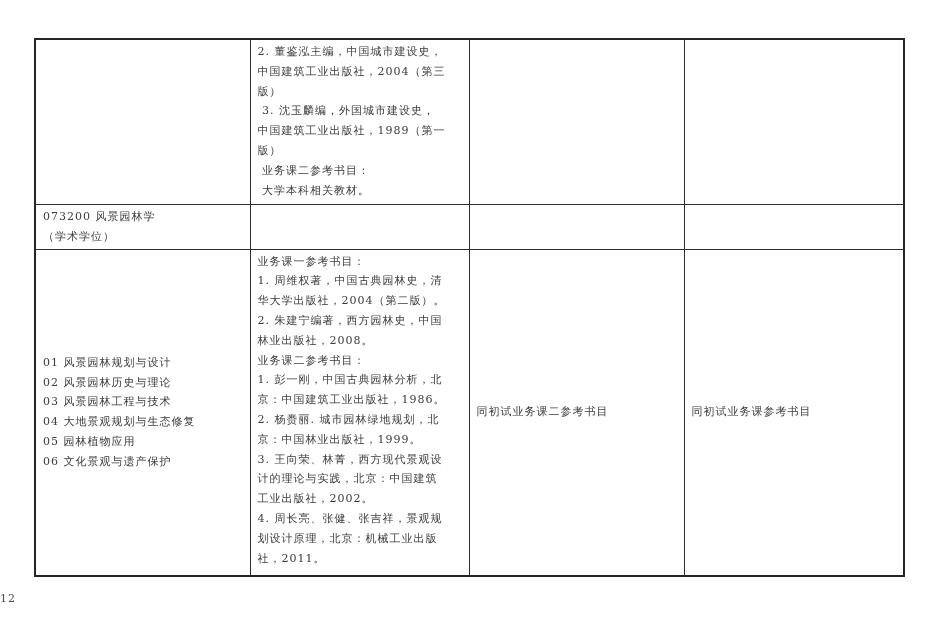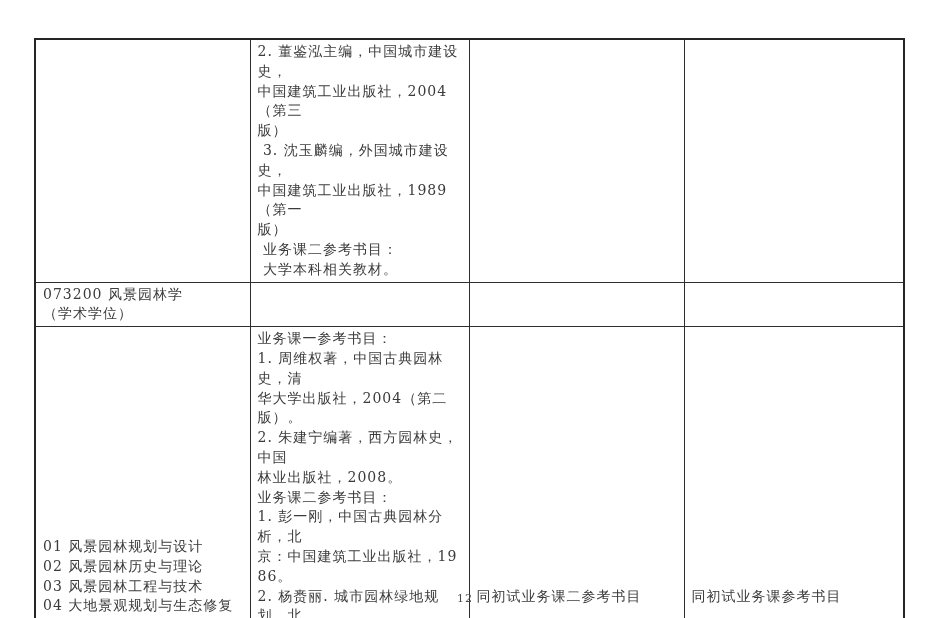--- a/index.html
+++ b/index.html
@@ -19,39 +19,39 @@
     position: absolute;
     left: 34px;
     top: 38px;
     width: 869px;
     border-collapse: collapse;
     table-layout: fixed;
     border: 2px solid #252525;
   }
   .doc-table td {
     border: 1px solid #2e2e2e;
-    font-size: 14px;
+    font-size: 11px;
     line-height: 19.8px;
     letter-spacing: 1px;
     white-space: pre-wrap;
     overflow: hidden;
     padding: 2px 7px;
     word-break: break-all;
   }
   .v-top { vertical-align: top; padding-top: 4px; }
   .v-mid { vertical-align: middle; }
   .row-cont  td { height: 160px; }
   .row-prog  td { height: 37px; }
   .row-dirs  td { height: 321px; }
   .page-number {
     position: absolute;
     left: 0;
     right: 8px;
     top: 592px;
-    text-align: center;
+    text-align: left;
     font-size: 11px;
     letter-spacing: 1px;
     color: #4a4a4a;
   }
 </style>
 </head>
 <body>
 
 <table class="doc-table">
   <colgroup>

